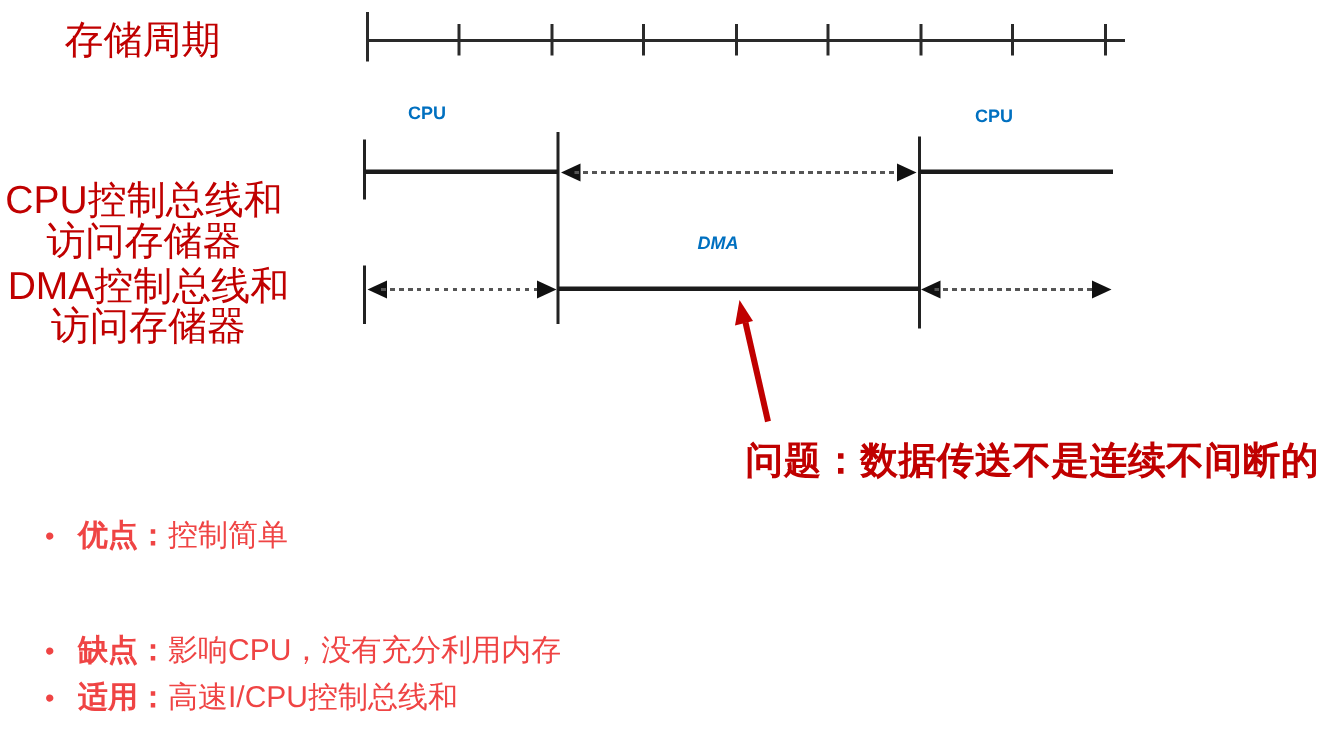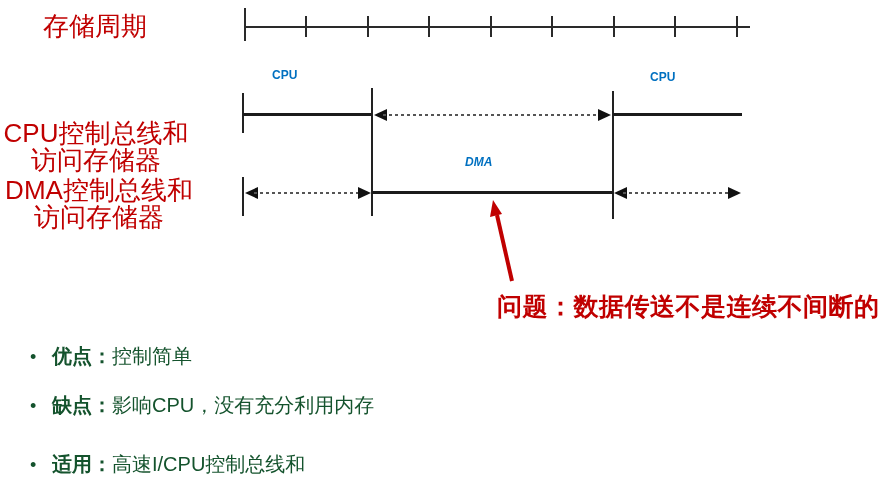--- a/index.html
+++ b/index.html
@@ -29,21 +29,21 @@
                    background:repeating-linear-gradient(90deg,#555 0 3px,transparent 3px 6px); }
   .darrow .ah-l { position:absolute; left:0; top:0; width:0; height:0;
                   border-top:6px solid transparent; border-bottom:6px solid transparent; border-right:13px solid #111; }
   .darrow .ah-r { position:absolute; right:0; top:0; width:0; height:0;
                   border-top:6px solid transparent; border-bottom:6px solid transparent; border-left:13px solid #111; }
 
   
   .problem-text { color:#C00000; font-size:25px; font-weight:bold; white-space:nowrap; letter-spacing:0.5px; }
 
   
-  .bullet { position:absolute; left:30px; font-size:20px; color:#14532d; white-space:nowrap; }
+  .bullet { position:absolute; left:30px; font-size:20px; color:#ef4444; white-space:nowrap; }
   .bullet .marker { display:inline-block; width:22px; font-size:18px; }
   .bullet .term { font-weight:bold; }
 </style>
 </head>
 <body>
 
 <div class="slide">
 
   <div class="abs red-label" style="left:40px; top:13px; width:110px;">存储周期</div>
 
@@ -106,21 +106,21 @@
     <line x1="42" y1="86" x2="27" y2="20" stroke="#C00000" stroke-width="4"></line>
     <polygon points="23,5 32,19 20,22" fill="#C00000"></polygon>
   </svg>
 
   <div class="abs problem-text" style="left:497px; top:290px;">问题：数据传送不是连续不间断的</div>
 
   <div>
     <div class="bullet" style="top:343px;">
       <span class="marker">•</span><span class="term">优点：</span><span>控制简单</span>
     </div>
-    <div class="bullet" style="top:392px;">
+    <div class="bullet" style="top:420px;">
       <span class="marker">•</span><span class="term">缺点：</span><span>影响CPU，没有充分利用内存</span>
     </div>
     <div class="bullet" style="top:451px;">
       <span class="marker">•</span><span class="term">适用：</span><span>高速I/CPU控制总线和</span>
     </div>
   </div>
 
 </div>
 
 </body></html>

